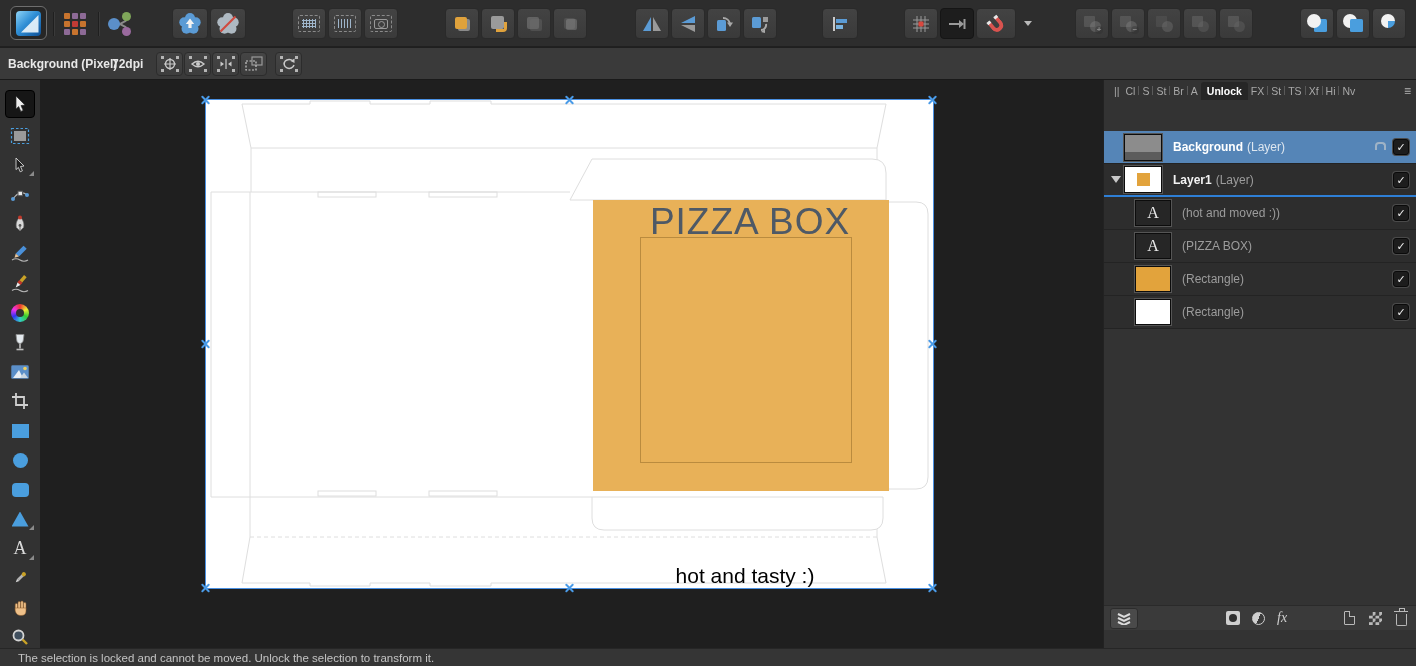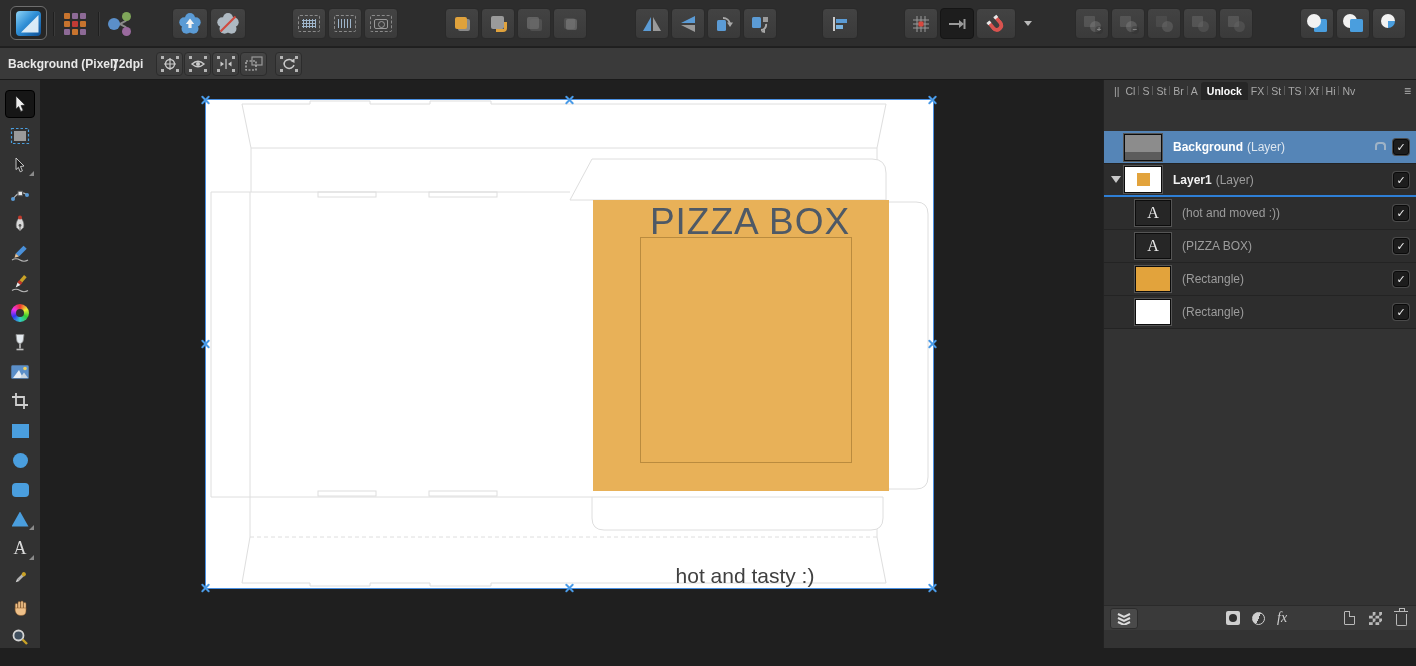--- a/index.html
+++ b/index.html
@@ -594,21 +594,21 @@
 
           <path d="M683,102 H710 Q722,102 722,114 V377 Q722,389 710,389 H683" fill="#ffffff"></path>
 
           <path d="M386,397 H677 V418 Q677,430 665,430 H398 Q386,430 386,418 Z" fill="#ffffff"></path>
         </g>
       </svg>
 
       <div class="pizza-box" style="background:#e8b158">
         <div class="pizza-title" style="color:#4e5966">PIZZA BOX</div>
         <div class="pizza-inner"></div>
-        <div class="pizza-sub" style="color:#404040">hot and tasty :)</div>
+        <div class="pizza-sub" style="color:#000000">hot and tasty :)</div>
       </div>
 
       <div class="selbox"></div>
       <span class="handle" style="left:0;top:0"></span>
       <span class="handle" style="left:364px;top:0"></span>
       <span class="handle" style="left:727px;top:0"></span>
       <span class="handle" style="left:0;top:244px"></span>
       <span class="handle" style="left:727px;top:244px"></span>
       <span class="handle" style="left:0;top:488px"></span>
       <span class="handle" style="left:364px;top:488px"></span>
@@ -705,14 +705,17 @@
       <span class="spacer"></span>
       <span class="page-ic"></span>
       <span style="width:14px"></span>
       <span class="checker-ic"></span>
       <span style="width:14px"></span>
       <span class="trash-ic"></span>
       <span style="width:10px"></span>
     </div>
   </div>
 
+  <div class="statusbar">
+    <span>The selection is locked and cannot be moved. Unlock the selection to transform it.</span>
+  </div>
 
 </div>
 
 </body></html>

